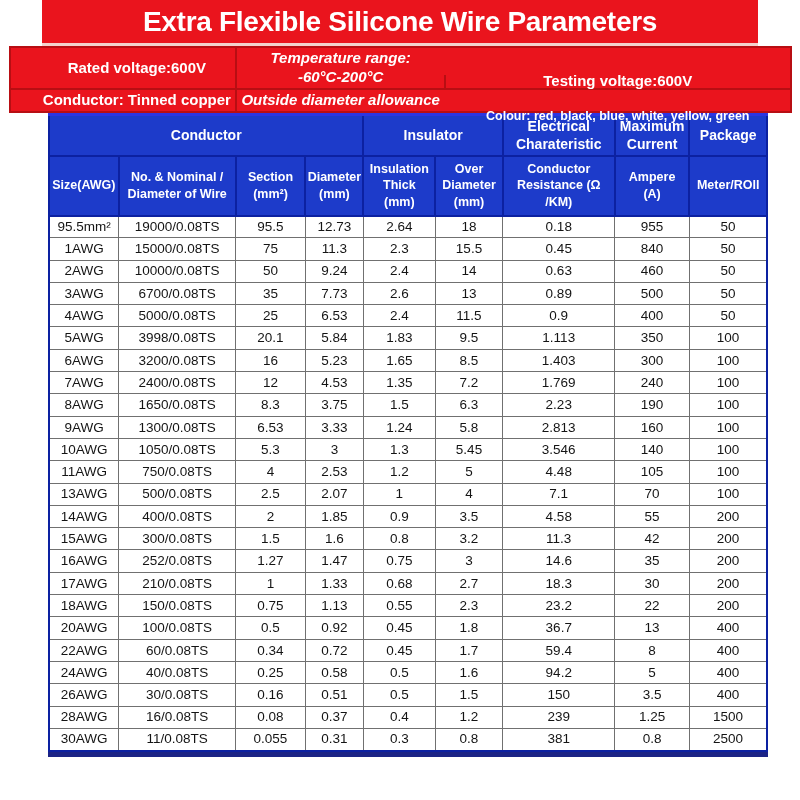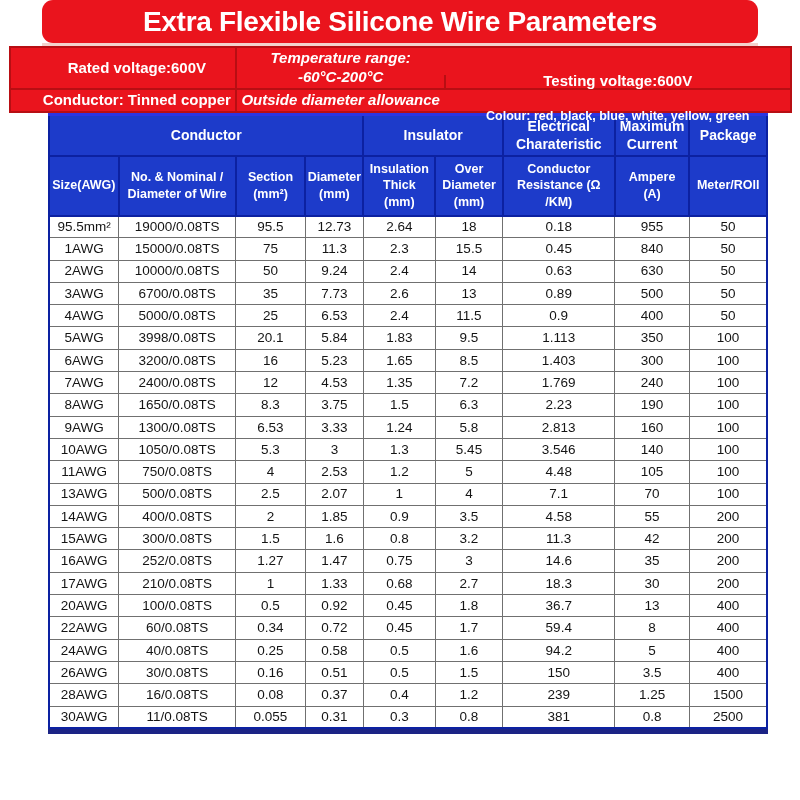--- a/index.html
+++ b/index.html
@@ -20,21 +20,21 @@
     font-family: "Liberation Sans", sans-serif;
   }
   .sheet { width: 800px; height: 800px; }
   .content { margin: 0 48px; width: 720px; }
 
   
   .title-bar {
     height: 43px; width: 716px; margin: 0 auto;
     background: var(--red);
     color: #fff; font-weight: bold; font-size: 28px; letter-spacing: -0.3px;
-    display: flex; align-items: center; justify-content: center; border-radius: 11px;
+    display: flex; align-items: center; justify-content: center;
   }
   .title-sep { height: 3px; width: 716px; margin: 0 auto; background: #f3d2cd; }
 
   
   .band {
     display: flex; width: 783px; margin: 0 auto;
     background: var(--red);
     border: 2px solid var(--dark-red);
     padding-left: 28px;
   }
@@ -169,21 +169,21 @@
             <td>50</td>
           </tr>
           <tr>
             <td>2AWG</td>
             <td>10000/0.08TS</td>
             <td>50</td>
             <td>9.24</td>
             <td>2.4</td>
             <td>14</td>
             <td>0.63</td>
-            <td>630</td>
+            <td>460</td>
             <td>50</td>
           </tr>
           <tr>
             <td>3AWG</td>
             <td>6700/0.08TS</td>
             <td>35</td>
             <td>7.73</td>
             <td>2.6</td>
             <td>13</td>
             <td>0.89</td>
@@ -327,20 +327,31 @@
             <td>210/0.08TS</td>
             <td>1</td>
             <td>1.33</td>
             <td>0.68</td>
             <td>2.7</td>
             <td>18.3</td>
             <td>30</td>
             <td>200</td>
           </tr>
           <tr>
+            <td>18AWG</td>
+            <td>150/0.08TS</td>
+            <td>0.75</td>
+            <td>1.13</td>
+            <td>0.55</td>
+            <td>2.3</td>
+            <td>23.2</td>
+            <td>22</td>
+            <td>200</td>
+          </tr>
+          <tr>
             <td>20AWG</td>
             <td>100/0.08TS</td>
             <td>0.5</td>
             <td>0.92</td>
             <td>0.45</td>
             <td>1.8</td>
             <td>36.7</td>
             <td>13</td>
             <td>400</td>
           </tr>

